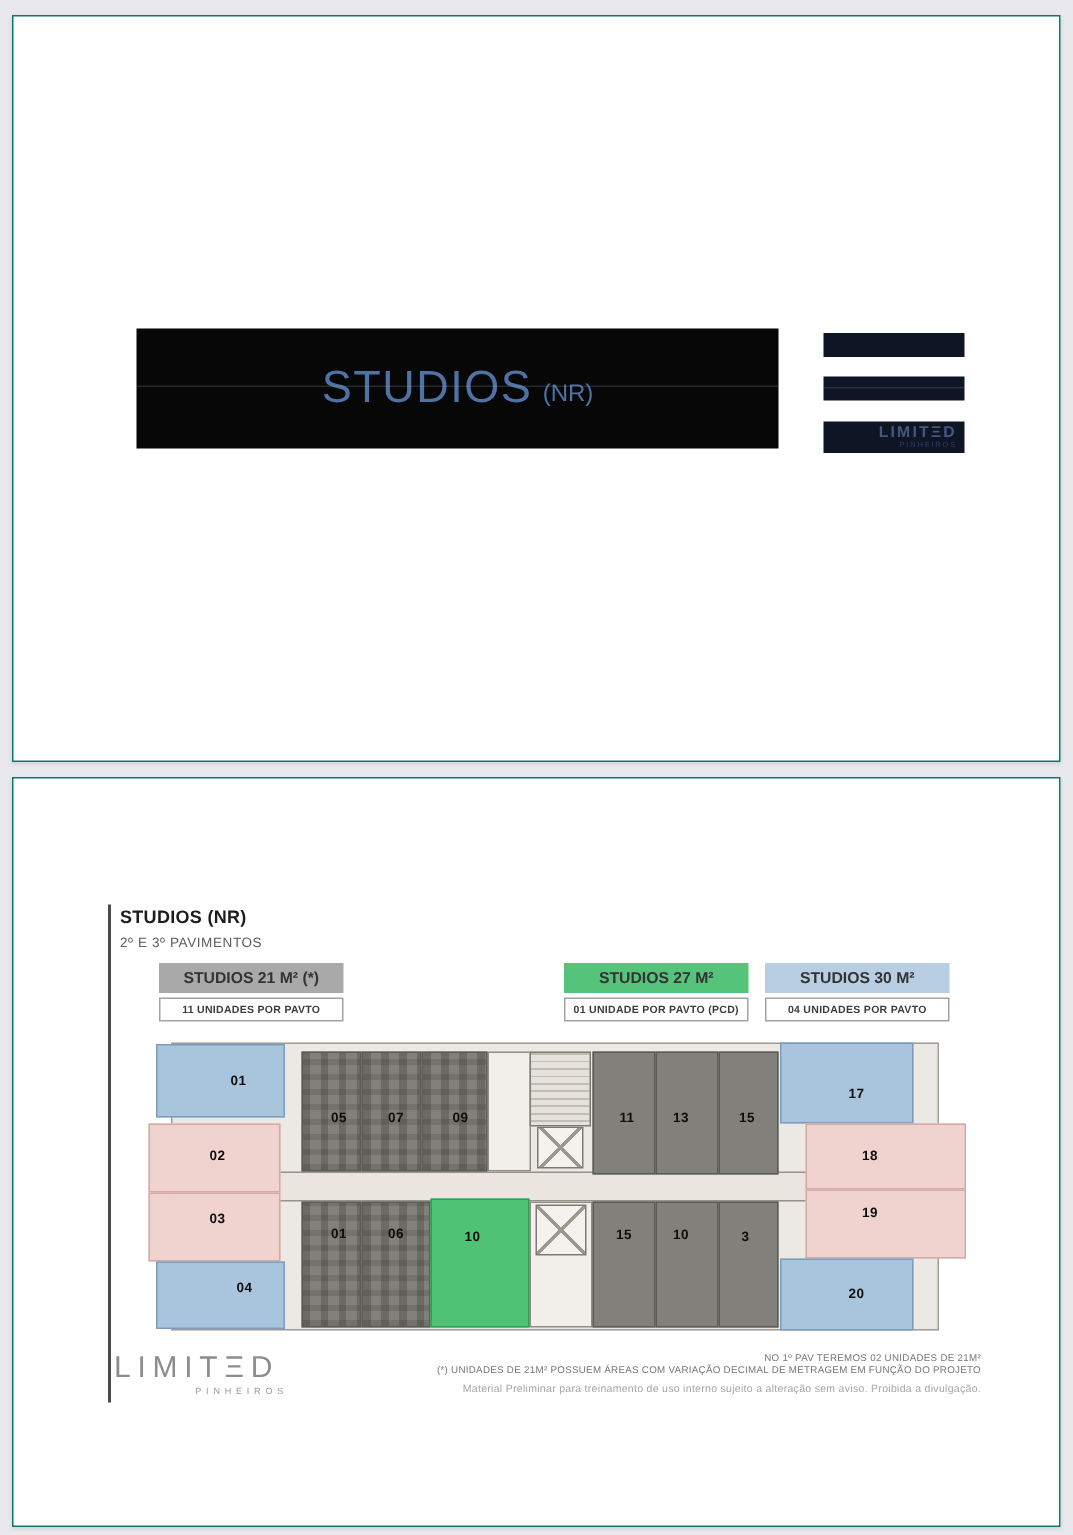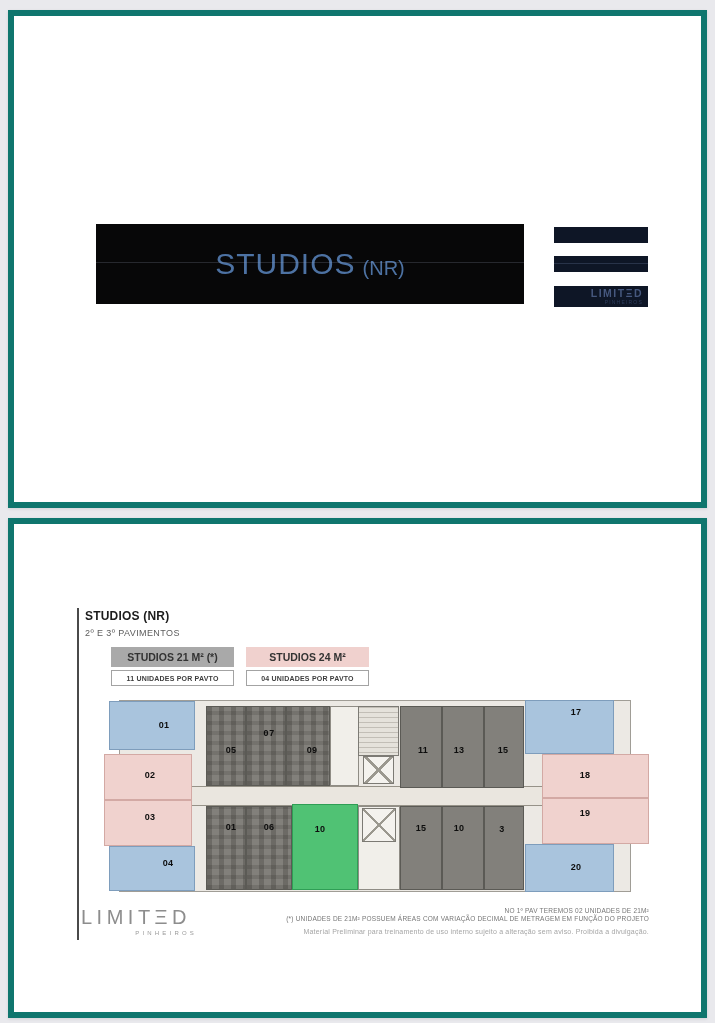--- a/index.html
+++ b/index.html
@@ -5,38 +5,38 @@
   * { margin: 0; padding: 0; box-sizing: border-box; }
   html, body { background: #e9e9ed; }
   body {
     width: 715px; height: 1023px;
     position: relative; overflow: hidden;
     font-family: "Liberation Sans", sans-serif;
   }
   .slide {
     position: absolute; left: 8px; width: 699px;
     background: #ffffff;
-    border: 6px solid #0f766e;
+    border: 1px solid #0f766e;
     box-shadow: 0 1px 3px rgba(0,0,0,.10);
   }
   #slide1 { top: 10px; height: 498px; }
   #slide2 { top: 518px; height: 500px; }
 
   
   .banner {
     position: absolute; left: 82px; top: 208px; width: 428px; height: 80px;
     background: #070708;
     display: flex; align-items: center; justify-content: center;
   }
   .banner-line {
     position: absolute; left: 0; top: 48%; width: 100%; height: 1px;
     background: rgba(150,160,180,0.22);
   }
   .banner-title { color: #4d72a3; font-size: 30px; letter-spacing: 1px; font-weight: 400; }
-  .banner-suffix { color: #4d72a3; font-size: 20px; margin-left: 7px; margin-top: 8px; }
+  .banner-suffix { color: #4d72a3; font-size: 16px; margin-left: 7px; margin-top: 8px; }
 
   .logo-bar {
     position: absolute; left: 540px; width: 94px; background: #0e1626;
   }
   #bar1 { top: 211px; height: 16px; }
   #bar2 { top: 240px; height: 16px; }
   #bar2::after { content:""; display:block; margin-top:7px; height:1px; background:rgba(90,105,140,.35); }
   #bar3 { top: 270px; height: 21px; padding: 2px 5px 0 0; text-align: right; }
   .bar-brand { color: #46587e; font-size: 10.5px; font-weight: bold; letter-spacing: 1.5px; line-height: 11px; }
   .bar-brand-sub { color: #2e3d5e; font-size: 5px; letter-spacing: 1.2px; line-height: 6px; }
@@ -120,22 +120,26 @@
 
 <div class="slide" id="slide2">
   <div class="vrule"></div>
   <div class="s2-title">STUDIOS (NR)</div>
   <div class="s2-subtitle">2º E 3º PAVIMENTOS</div>
 
   <div class="legend-col" style="left:97px">
     <div class="legend-chip" style="background: rgb(169, 169, 169);">STUDIOS 21 M² (*)</div>
     <div class="legend-count">11 UNIDADES POR PAVTO</div>
   </div>
-  <div class="legend-col" style="left:232px">
-    <div class="legend-chip" style="background: rgb(240, 209, 206);">STUDIOS 24 M²</div>
+  <div class="legend-col" style="left:367px">
+    <div class="legend-chip" style="background: rgb(85, 196, 122);">STUDIOS 27 M²</div>
+    <div class="legend-count">01 UNIDADE POR PAVTO (PCD)</div>
+  </div>
+  <div class="legend-col" style="left:501px">
+    <div class="legend-chip" style="background: rgb(184, 206, 227);">STUDIOS 30 M²</div>
     <div class="legend-count">04 UNIDADES POR PAVTO</div>
   </div>
 
   <div id="plan">
     <div class="slab"></div>
     <div class="corridor"></div>
     <div class="room" style="left:229px;top:8px;width:29px;height:80px"></div>
     <div class="stair"></div>
     <div class="shaft" style="left:262px;top:58px;width:31px;height:28px"></div>
     <div class="room" style="left:257px;top:108px;width:42px;height:84px"></div>
@@ -145,21 +149,21 @@
         <div class="unit-label" style="left: 63px; top: 27px;">01</div>
         <div class="unit" style="left: 3px; top: 56px; width: 88px; height: 46px; background-color: rgb(240, 210, 206); border-color: rgb(211, 169, 164);"></div>
         <div class="unit-label" style="left: 49px; top: 77px;">02</div>
         <div class="unit" style="left: 3px; top: 102px; width: 88px; height: 46px; background-color: rgb(240, 210, 206); border-color: rgb(211, 169, 164);"></div>
         <div class="unit-label" style="left: 49px; top: 119px;">03</div>
         <div class="unit" style="left: 8px; top: 148px; width: 86px; height: 45px; background-color: rgb(169, 196, 221); border-color: rgb(126, 157, 188);"></div>
         <div class="unit-label" style="left: 55px; top: 165px; padding-left: 24px;">04</div>
         <div class="unit furnished" style="left: 105px; top: 8px; width: 40px; height: 80px; background-color: rgb(130, 128, 123); border-color: rgb(91, 90, 85);"></div>
         <div class="unit-label" style="left: 130px; top: 52px;">05</div>
         <div class="unit furnished" style="left: 145px; top: 8px; width: 40px; height: 80px; background-color: rgb(130, 128, 123); border-color: rgb(91, 90, 85);"></div>
-        <div class="unit-label" style="left: 168px; top: 36px; font-family: Liberation Mono, monospace;">07</div>
+        <div class="unit-label" style="left: 168px; top: 52px;">07</div>
         <div class="unit furnished" style="left: 185px; top: 8px; width: 44px; height: 80px; background-color: rgb(130, 128, 123); border-color: rgb(91, 90, 85);"></div>
         <div class="unit-label" style="left: 211px; top: 52px;">09</div>
         <div class="unit furnished" style="left: 105px; top: 108px; width: 40px; height: 84px; background-color: rgb(130, 128, 123); border-color: rgb(91, 90, 85);"></div>
         <div class="unit-label" style="left: 130px; top: 129px;">01</div>
         <div class="unit furnished" style="left: 145px; top: 108px; width: 46px; height: 84px; background-color: rgb(130, 128, 123); border-color: rgb(91, 90, 85);"></div>
         <div class="unit-label" style="left: 168px; top: 129px;">06</div>
         <div class="unit" style="left: 191px; top: 106px; width: 66px; height: 86px; background-color: rgb(80, 194, 116); border-color: rgb(47, 158, 85);"></div>
         <div class="unit-label" style="left: 219px; top: 131px;">10</div>
         <div class="unit" style="left: 299px; top: 8px; width: 42px; height: 82px; background-color: rgb(130, 128, 123); border-color: rgb(91, 90, 85);"></div>
         <div class="unit-label" style="left: 322px; top: 52px;">11</div>
@@ -167,21 +171,21 @@
         <div class="unit-label" style="left: 358px; top: 52px;">13</div>
         <div class="unit" style="left: 383px; top: 8px; width: 40px; height: 82px; background-color: rgb(130, 128, 123); border-color: rgb(91, 90, 85);"></div>
         <div class="unit-label" style="left: 402px; top: 52px;">15</div>
         <div class="unit" style="left: 299px; top: 108px; width: 42px; height: 84px; background-color: rgb(130, 128, 123); border-color: rgb(91, 90, 85);"></div>
         <div class="unit-label" style="left: 320px; top: 130px;">15</div>
         <div class="unit" style="left: 341px; top: 108px; width: 42px; height: 84px; background-color: rgb(130, 128, 123); border-color: rgb(91, 90, 85);"></div>
         <div class="unit-label" style="left: 358px; top: 130px;">10</div>
         <div class="unit" style="left: 383px; top: 108px; width: 40px; height: 84px; background-color: rgb(130, 128, 123); border-color: rgb(91, 90, 85);"></div>
         <div class="unit-label" style="left: 401px; top: 131px;">3</div>
         <div class="unit" style="left: 424px; top: 2px; width: 89px; height: 54px; background-color: rgb(169, 196, 221); border-color: rgb(126, 157, 188);"></div>
-        <div class="unit-label" style="left: 475px; top: 14px;">17</div>
+        <div class="unit-label" style="left: 475px; top: 36px;">17</div>
         <div class="unit" style="left: 441px; top: 56px; width: 107px; height: 44px; background-color: rgb(240, 210, 206); border-color: rgb(211, 169, 164);"></div>
         <div class="unit-label" style="left: 484px; top: 77px;">18</div>
         <div class="unit" style="left: 441px; top: 100px; width: 107px; height: 46px; background-color: rgb(240, 210, 206); border-color: rgb(211, 169, 164);"></div>
         <div class="unit-label" style="left: 484px; top: 115px;">19</div>
         <div class="unit" style="left: 424px; top: 146px; width: 89px; height: 48px; background-color: rgb(169, 196, 221); border-color: rgb(126, 157, 188);"></div>
         <div class="unit-label" style="left: 475px; top: 169px;">20</div>
       </div>
   </div>
 
   <div class="footer-logo">

